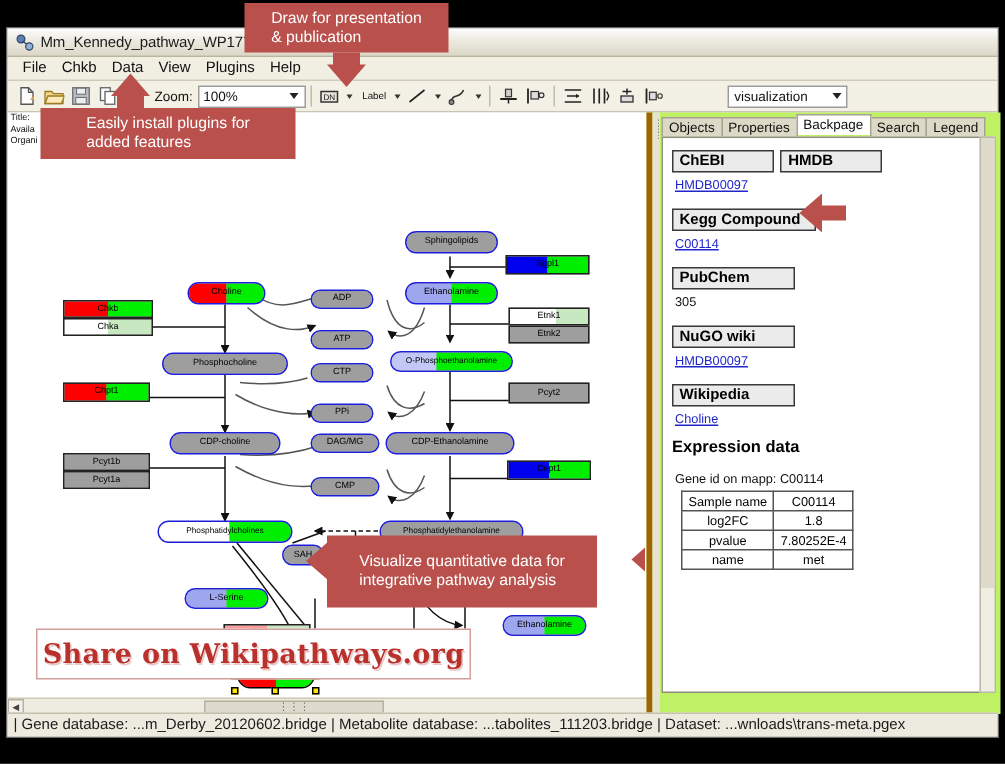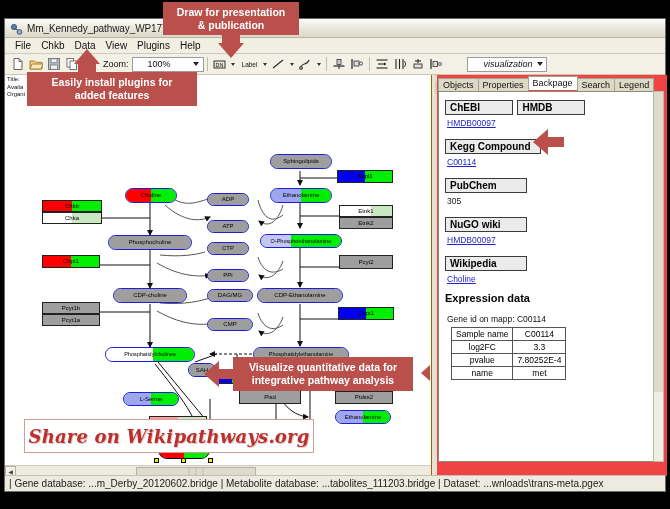--- a/index.html
+++ b/index.html
@@ -71,21 +71,21 @@
   }
   .tb-label {
     font-size: 9px; color: #111; margin: 0 3px 0 4px; white-space: nowrap;
   }
   .combo {
     height: 15px; background: #fff; border: 1px solid #9c9c9c;
     display: flex; align-items: center; box-sizing: border-box;
     font-size: 9px; color: #111; position: relative;
     flex: 0 0 auto;
   }
-  .combo .cval { padding-left: 15px; white-space: nowrap; flex: 1; }
+  .combo .cval { padding-left: 3px; white-space: nowrap; flex: 1; }
   .combo .carrow {
     width: 13px; height: 100%;
     display: flex; align-items: center; justify-content: center;
   }
   .tri-down {
     width: 0; height: 0;
     border-left: 3px solid transparent;
     border-right: 3px solid transparent;
     border-top: 4px solid #222;
   }
@@ -129,23 +129,23 @@
   .h-scroll .sb-thumb {
     height: 9px; background: #dedbcc; border: 1px solid #b5b1a0; box-sizing: border-box;
     margin-left: 120px; width: 120px;
     display:flex; align-items:center; justify-content:center;
   }
   .grip { font-size: 7px; color: #6d6a5c; line-height: 7px;}
 
   .side-pane {
     position: relative;
     width: 236px; height: 401px;
-    background: #ef4444;
+    background: #bef264;
     flex: 0 0 auto;
-    border-left: 1px solid #a16207;
+    border-left: 4px solid #a16207;
     box-sizing: border-box;
   }
   .split-handle {
     position: absolute; left: 0; top: 0; width: 5px; height: 100%;
     background: #e6e3d3;
   }
   .split-handle .dots {
     position: absolute; left: 1px; top: 6px;
     font-size: 6px; color: #7a7768; line-height: 4px;
   }
@@ -258,22 +258,21 @@
   .node .lbl { position: relative; z-index: 3; }
   .fillwrap { position: absolute; inset: 0; z-index: 1; display: flex; }
   .fillwrap > div { height: 100%; }
 
   
   .callout {
     position: absolute;
     background: #b9504c;
     color: #fff;
     font-size: 10.5px;
-    font-weight: bold;
-    text-align: center;
+    font-weight: normal;
     line-height: 13px;
     display: flex; align-items: center; justify-content: center;
     box-sizing: border-box;
     padding: 3px 9px;
     z-index: 40;
   }
   .arrow-down {
     position: absolute; z-index: 40;
     width: 0; height: 0;
     border-left: 13px solid transparent;
@@ -302,21 +301,20 @@
     left: 24px; top: 419px;
     width: 290px; height: 34px;
     background: #ffffff;
     border: 1px solid #d39d9b;
     display: flex; align-items: center; justify-content: center;
     z-index: 45;
     box-sizing: border-box;
   }
   .share-box span {
     font-family: "DejaVu Serif", serif;
-    font-style: italic;
     font-weight: bold;
     font-size: 18px;
     color: #b9302c;
     text-shadow: 1px 1px 0 #e8c9c7;
     letter-spacing: 0.2px;
   }
   .handle {
     position: absolute; width: 5px; height: 5px;
     background: #ffe400; border: 1px solid #000; box-sizing: border-box;
     z-index: 20;
@@ -470,21 +468,21 @@
         </svg>
       </span>
       <span class="tb-icon">
         <svg width="14" height="14" viewBox="0 0 14 14">
           <line x1="2" y1="2" x2="2" y2="12" stroke="#222" stroke-width="1.2"></line>
           <rect x="4" y="4.5" width="4.5" height="5" fill="#ddd" stroke="#333" stroke-width="0.8"></rect>
           <circle cx="11" cy="7" r="1.5" fill="none" stroke="#333" stroke-width="0.8"></circle>
         </svg>
       </span>
 
-      <span class="combo" style="width:80px; margin-left:22px;font-style:italic;">
+      <span class="combo" style="width:80px; margin-left:40px;">
         <span class="cval">visualization</span>
         <span class="carrow">
             <span class="tri-down"></span>
           </span>
       </span>
     </div>
 
     <div class="content">
 
       <div class="canvas-pane">
@@ -862,21 +860,21 @@
             <div class="bp-geneid">Gene id on mapp: C00114</div>
 
             <table class="exprs">
               <tbody>
                   <tr>
                 <td class="k">Sample name</td>
                 <td class="v">C00114</td>
               </tr>
               <tr>
                 <td class="k">log2FC</td>
-                <td class="v">3.3</td>
+                <td class="v">1.8</td>
               </tr>
               <tr>
                 <td class="k">pvalue</td>
                 <td class="v">7.80252E-4</td>
               </tr>
               <tr>
                 <td class="k">name</td>
                 <td class="v">met</td>
               </tr>
             </tbody>
@@ -898,21 +896,21 @@
   <div class="callout" style="left:163px; top:2px; width:136px; height:33px; white-space:pre-line;">Draw for presentation
 &amp; publication</div>
   <div class="arrow-stem" style="left:222px; top:35px; width:18px; height:9px;"></div>
   <div class="arrow-down" style="left:218px; top:43px;"></div>
 
   <div class="callout" style="left:27px; top:72px; width:170px; height:34px; white-space:pre-line;">Easily install plugins for
 added features</div>
   <div class="arrow-stem" style="left:78px; top:64px; width:18px; height:9px;"></div>
   <div class="arrow-up" style="left:74px; top:49px;"></div>
 
-  <div class="callout" style="left:233px; top:357px; width:180px; height:34px; white-space:pre-line;">Visualize quantitative data  for
+  <div class="callout" style="left:218px; top:357px; width:180px; height:48px; white-space:pre-line;">Visualize quantitative data  for
 integrative pathway analysis</div>
   <div class="arrow-stem" style="left:219px; top:369px; width:18px; height:10px;"></div>
   <div class="arrow-left" style="left:204px; top:361px;"></div>
 
   <div class="arrow-stem" style="left:548px; top:137px; width:16px; height:10px;"></div>
   <div class="arrow-left" style="left:533px; top:129px;"></div>
 
   <div class="arrow-left" style="left:421px; top:365px; border-top-width:8px; border-bottom-width:8px; border-right-width:9px;"></div>
 
   <div class="share-box">

